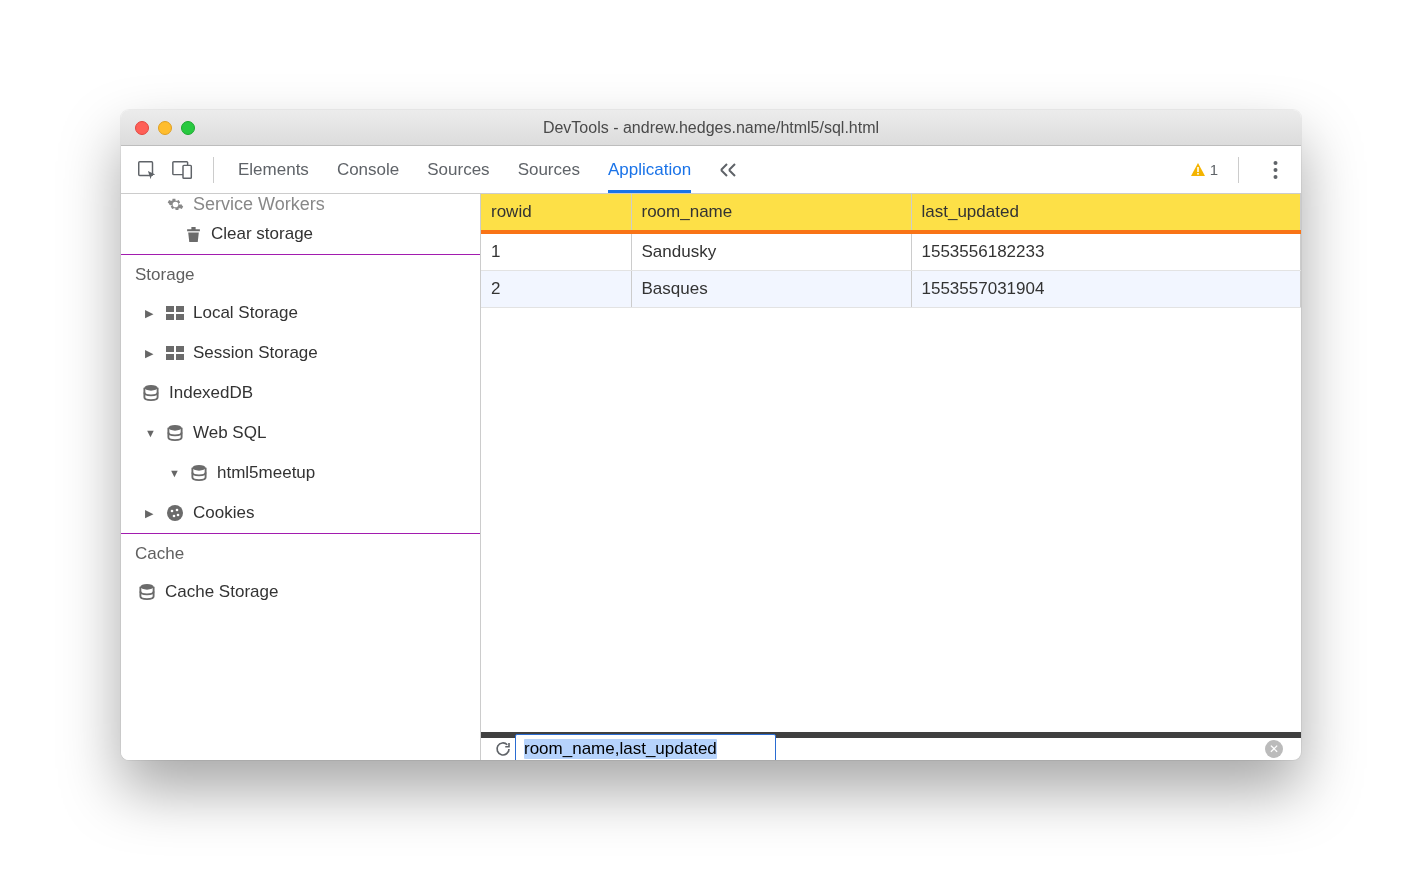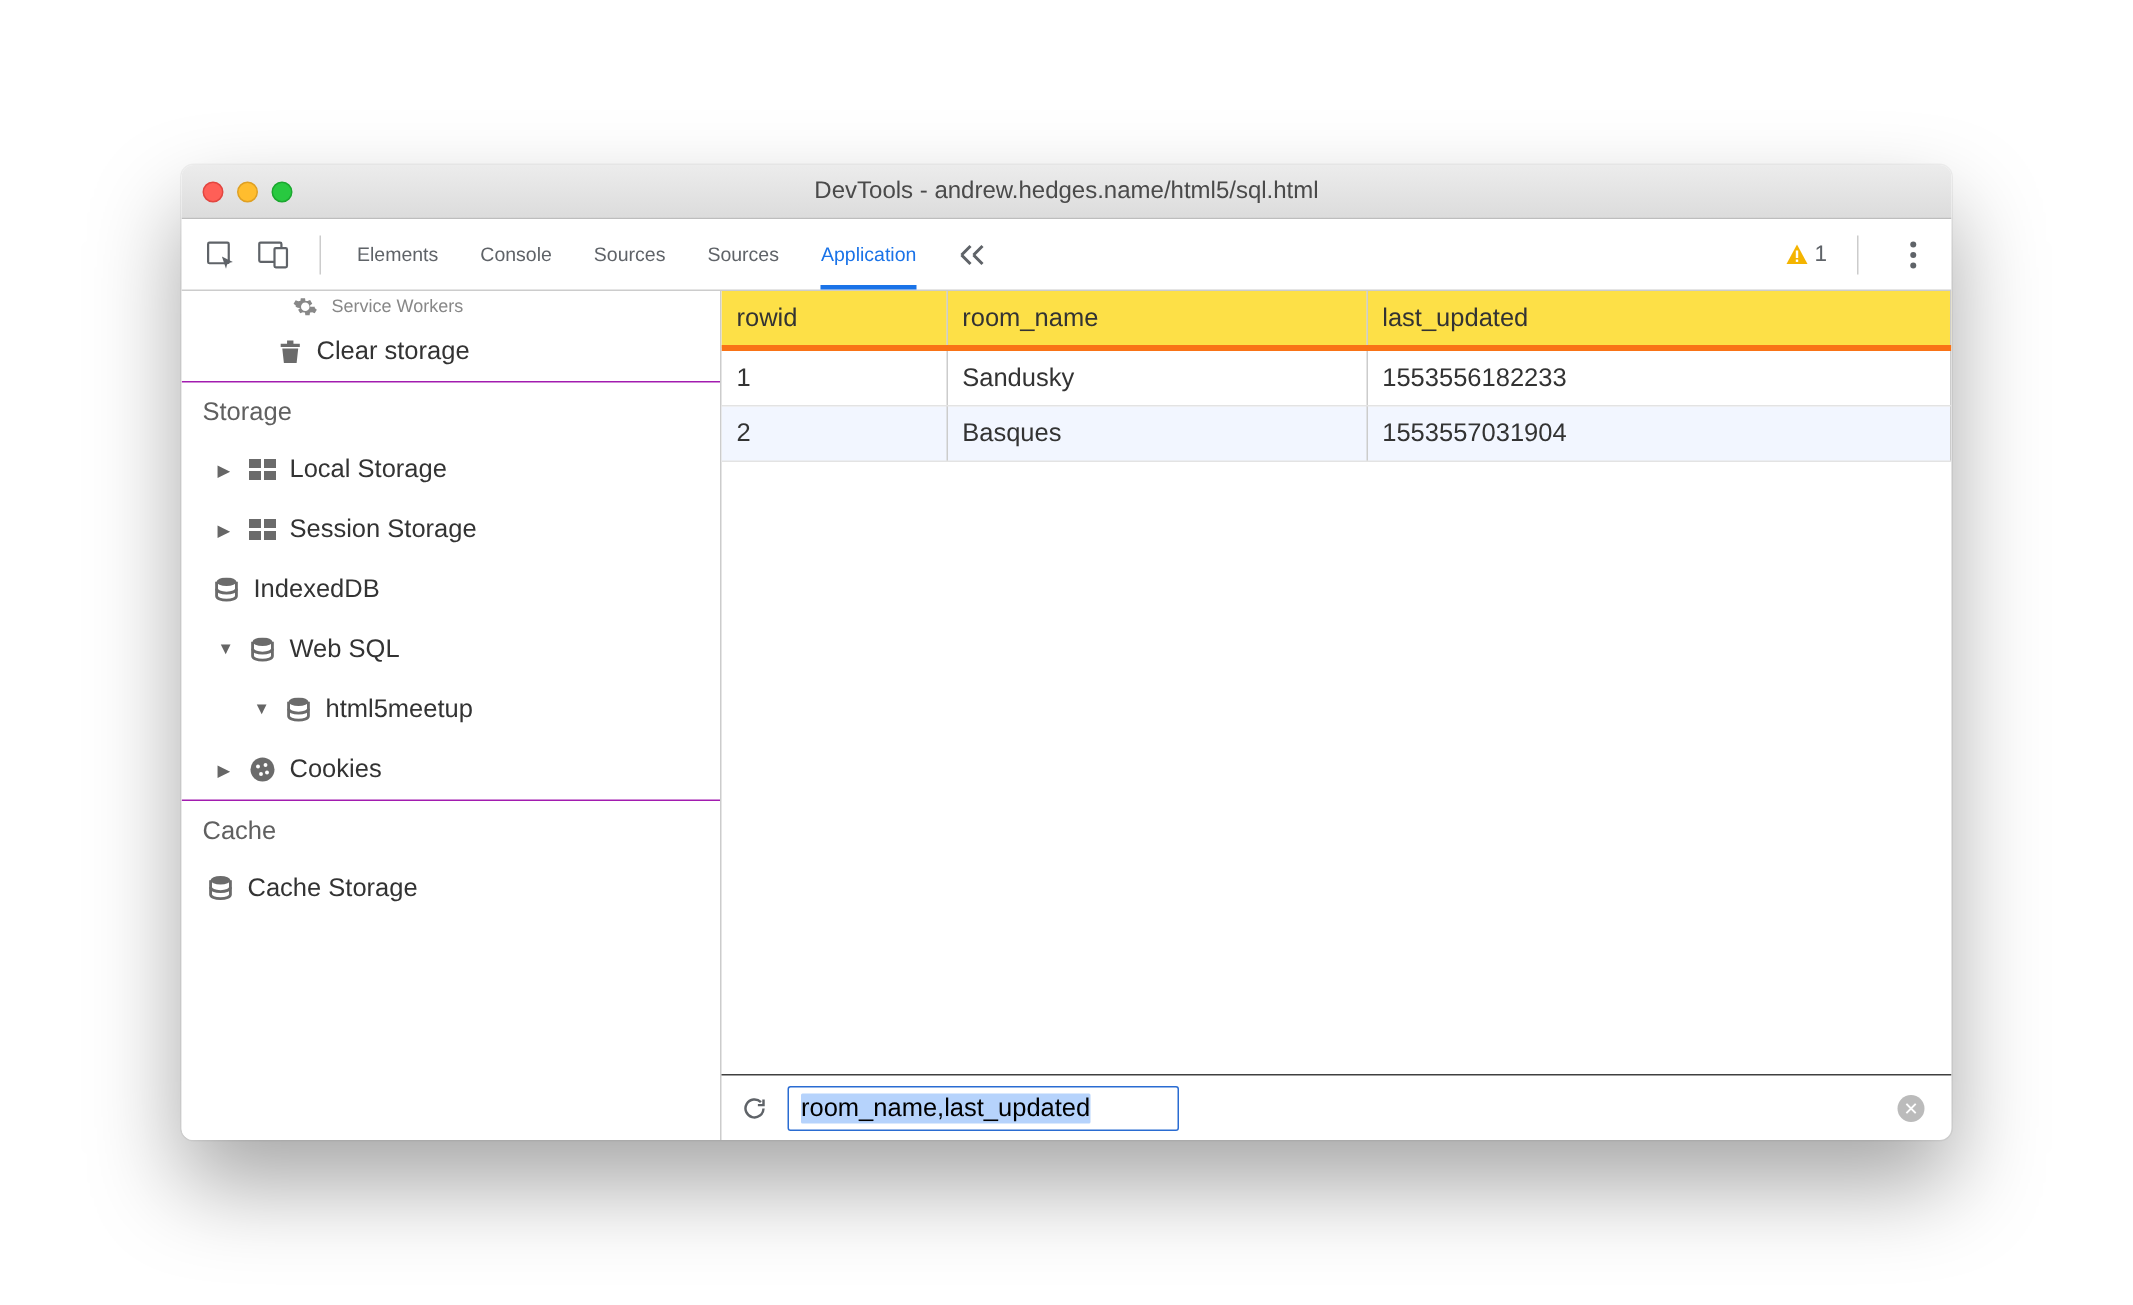--- a/index.html
+++ b/index.html
@@ -55,21 +55,21 @@
     gap: 4px;
   }
   .toolbar .tb-icon {
     width: 32px; height: 32px;
     display:flex; align-items:center; justify-content:center;
     color:#5f6368;
   }
   .toolbar .divider { width:1px; height:26px; background:#ccc; margin:0 10px; }
   .tabs { display:flex; gap: 28px; margin-left:10px; align-items:center; height:100%; }
   .tab {
-    font-size: 13px; color:#5f6368; cursor:default; height:100%;
+    font-size: 17px; color:#5f6368; cursor:default; height:100%;
     display:flex; align-items:center; border-bottom:3px solid transparent;
     padding-top:3px;
   }
   .tab.active { color:#1a73e8; border-bottom-color:#1a73e8; }
   .tb-right { margin-left:auto; display:flex; align-items:center; gap:10px; color:#5f6368;}
   .warn { display:flex; align-items:center; gap:4px; font-size:15px; color:#5f6368;}
   .tri-warn { color:#f4b400; }
   .content { flex:1; display:flex; min-height:0; }
   .sidebar {
     width: 360px;
@@ -89,22 +89,22 @@
     display:flex; align-items:center;
     height:40px;
     padding-left: 16px;
     gap:8px;
     white-space:nowrap;
   }
   .tree-item .arrow { width:12px; display:inline-flex; color:#666; font-size:11px;}
   .tree-item.selected { background:#dcdcdc; }
   .tree-icon { width:20px; display:flex; justify-content:center; color:#6b6b6b;}
   .cut-top {
-    color:#888; padding-left:72px; display:flex; align-items:center; gap:8px;
-    height:20px; overflow:hidden; font-size:12px;
+    color:#888; padding-left:44px; display:flex; align-items:center; gap:8px;
+    height:20px; overflow:hidden; font-size:18px;
   }
   .main {
     flex:1; display:flex; flex-direction:column; min-width:0;
   }
   .table-wrap { flex:1; overflow:auto; }
   table {
     width:100%; border-collapse:collapse; table-layout:fixed;
   }
   th, td {
     text-align:left;
@@ -112,25 +112,24 @@
     border-right:1px solid #ccc;
     border-bottom:1px solid #e3e3e3;
     font-weight:400;
     font-size:17px;
   }
   th { background:#fde047; color:#333; border-bottom:4px solid #f97316;}
   tr.alt td { background:#f2f6ff; }
   .col0 { width:150px; }
   .col1 { width:280px; }
   .statusbar {
-    height:44px;
-    border-top:1px solid #404040;
+    height:28px;
+    border-top:6px solid #404040;
     display:flex; align-items:center;
     padding: 0 10px;
-    gap:10px;
   }
   .refresh { color:#5f6368; display:flex; align-items:center; justify-content:center; width:24px;}
   .sql-input {
     flex:1; height:30px;
     border:1px solid #2a6cd2;
     border-radius:2px;
     padding: 0 30px 0 8px;
     font-size:17px;
     color:#333;
     position:relative;

